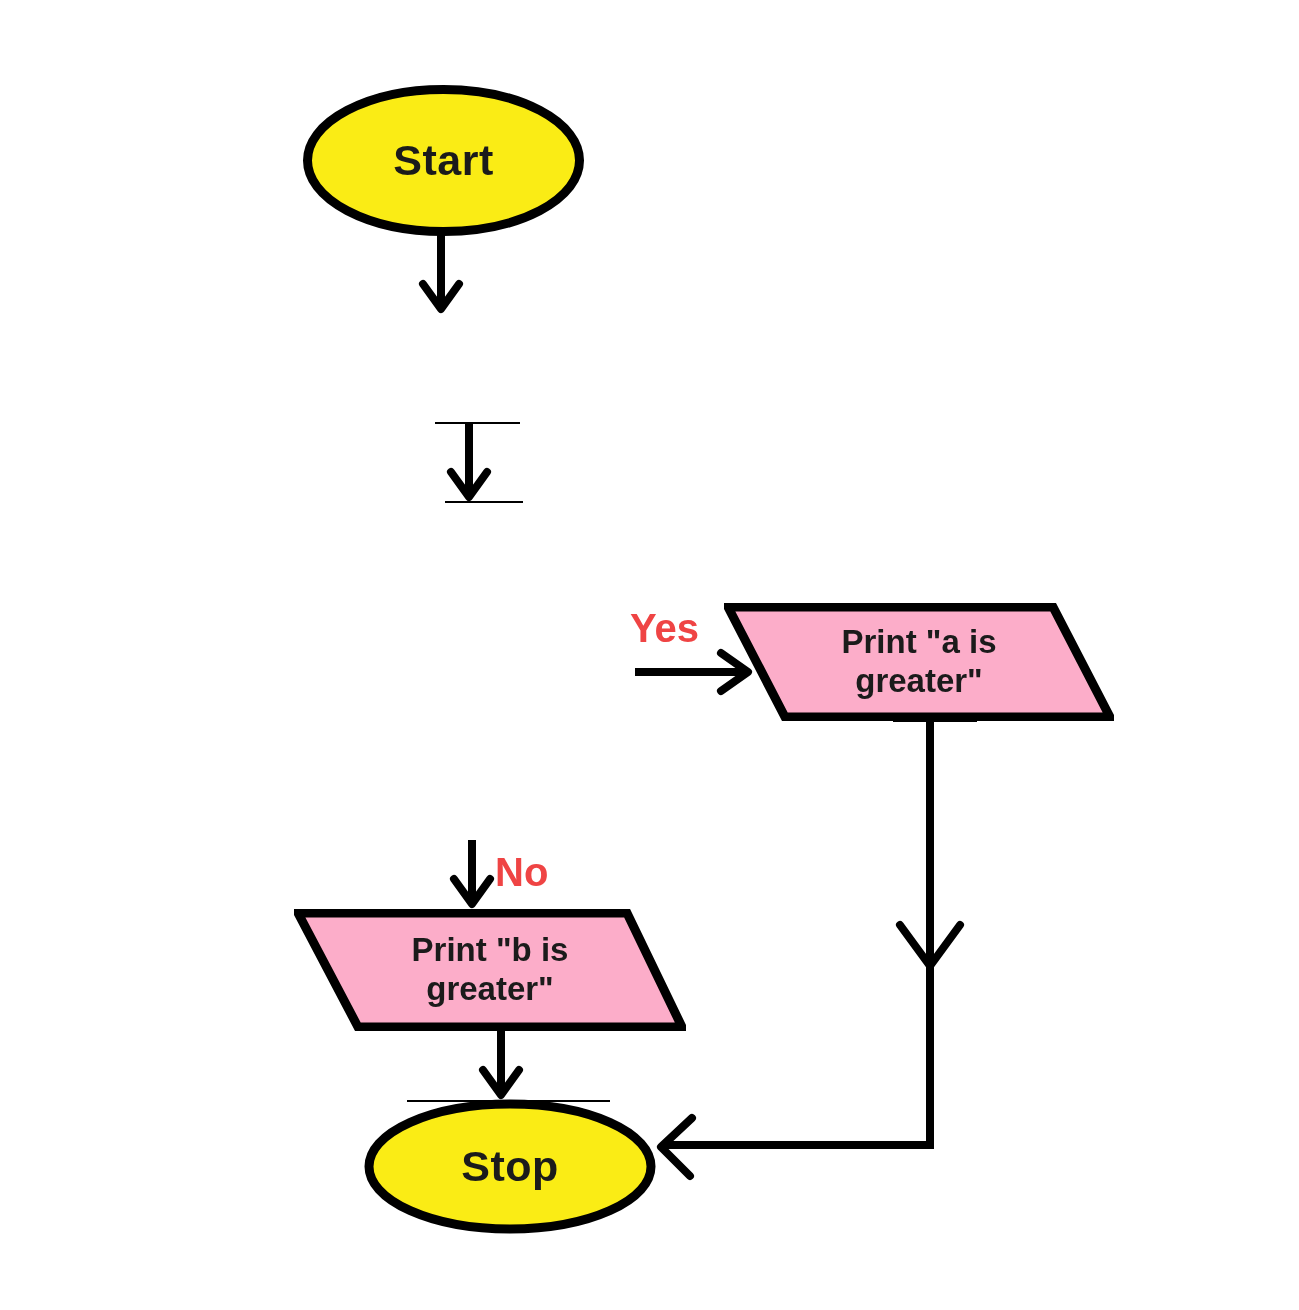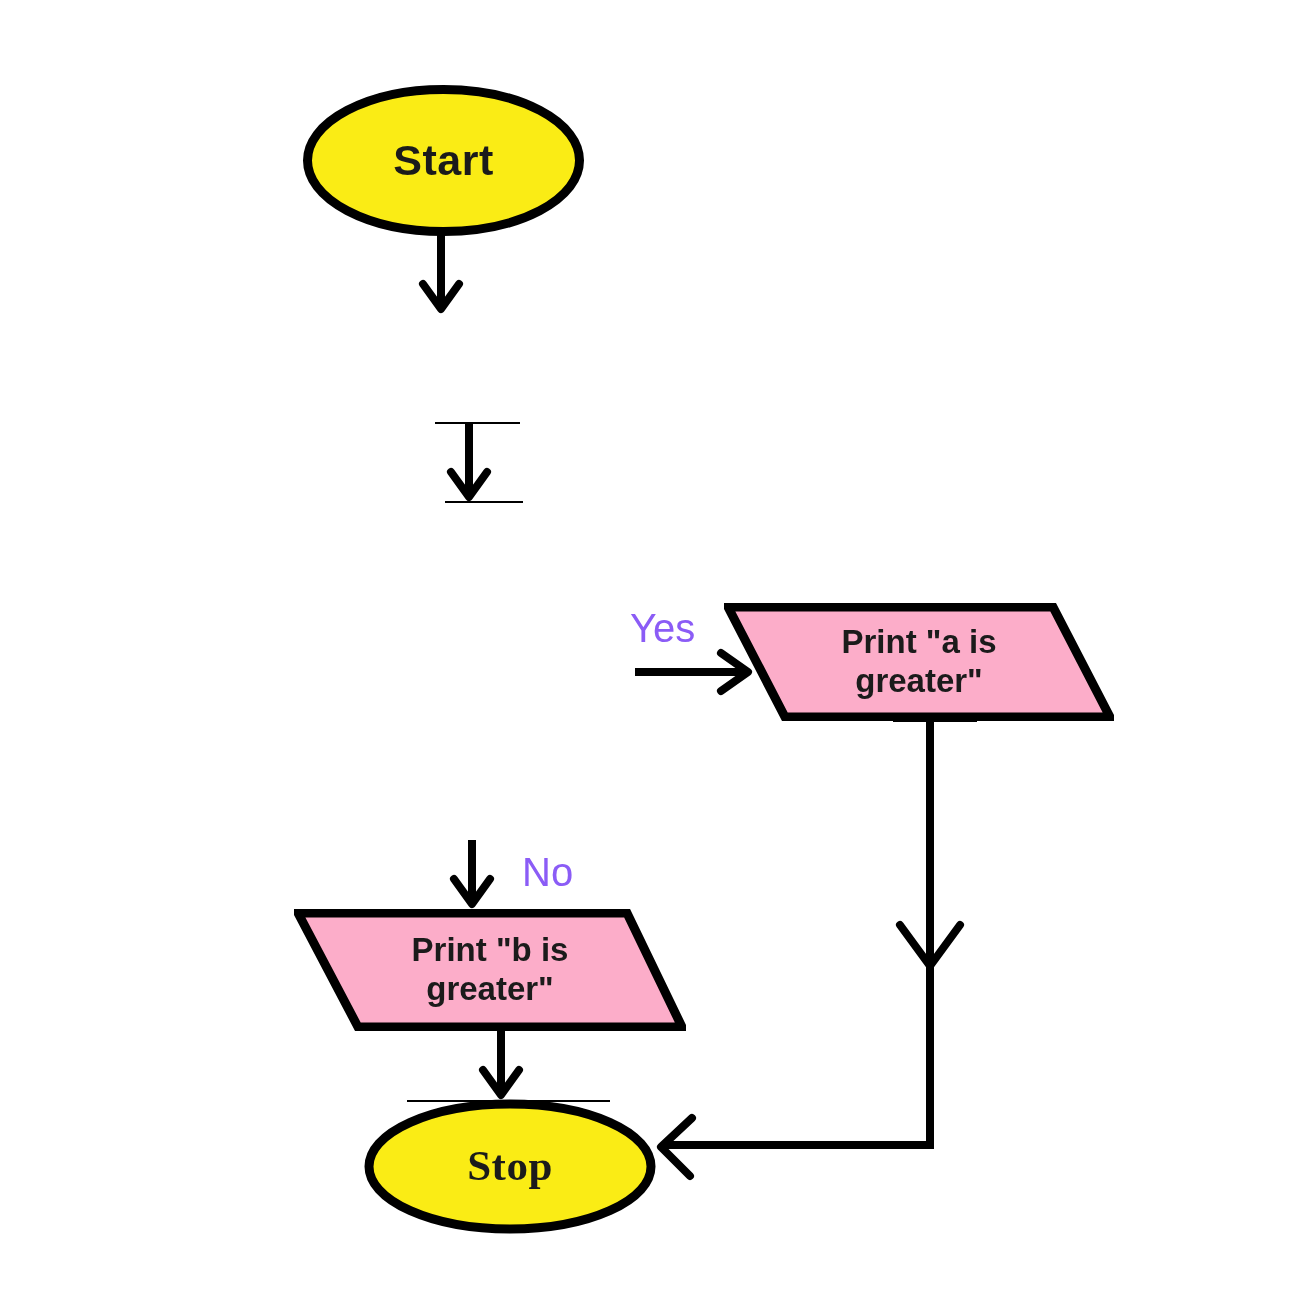--- a/index.html
+++ b/index.html
@@ -39,23 +39,23 @@
     line-height: 1.18;
     text-align: center;
     pointer-events: none;
   }
   .terminator-text { font-size: 43px; letter-spacing: 0.5px; }
   .io-text        { font-size: 40px; }
   .io-text-small  { font-size: 33px; }
   .decision-text  { font-size: 39px; }
   .edge-label {
     position: absolute;
-    font-weight: normal;
+    font-weight: bold;
     font-size: 40px;
-    color: #8b5cf6;
+    color: #ef4444;
     white-space: nowrap;
   }
   .edges-layer {
     position: absolute;
     left: 0;
     top: 0;
     pointer-events: none;
   }
   .edge-line {
     stroke: #000000;
@@ -108,29 +108,29 @@
   <div class="node" style="left:294px; top:909px; width:392px; height:122px;">
     <svg width="392" height="122" viewBox="0 0 392 122">
       <polygon points="4,4 333,4 388,118 64,118" class="shape-outline" stroke-miterlimit="10" fill="#FCADC9"></polygon>
     </svg>
     <div class="node-text io-text-small">
       <div>Print "b is</div>
       <div>greater"</div>
     </div>
   </div>
 
-  <div class="node" style="left:363px; top:1098px; width:294px; height:137px;font-family:Liberation Serif, serif;">
+  <div class="node" style="left:363px; top:1098px; width:294px; height:137px;">
     <svg width="294" height="137" viewBox="0 0 294 137">
       <ellipse cx="147" cy="68.5" rx="141" ry="62.5" class="shape-outline" fill="#FAEC15"></ellipse>
     </svg>
     <div class="node-text terminator-text">Stop</div>
   </div>
 
   <div class="edge-label" style="left:630px; top:606px;">Yes</div>
-  <div class="edge-label" style="left:522px; top:850px;">No</div>
+  <div class="edge-label" style="left:495px; top:850px;">No</div>
 
   <svg class="edges-layer" width="1299" height="1310" viewBox="0 0 1299 1310">
 
     <path class="edge-line" d="M441,231 L441,306"></path>
     <path class="edge-head" d="M423,284 L441,309 L459,284"></path>
 
     <path class="edge-line" d="M469,423 L469,494"></path>
     <path class="edge-head" d="M451,472 L469,497 L487,472"></path>
 
     <path class="edge-line" d="M635,672 L744,672"></path>

